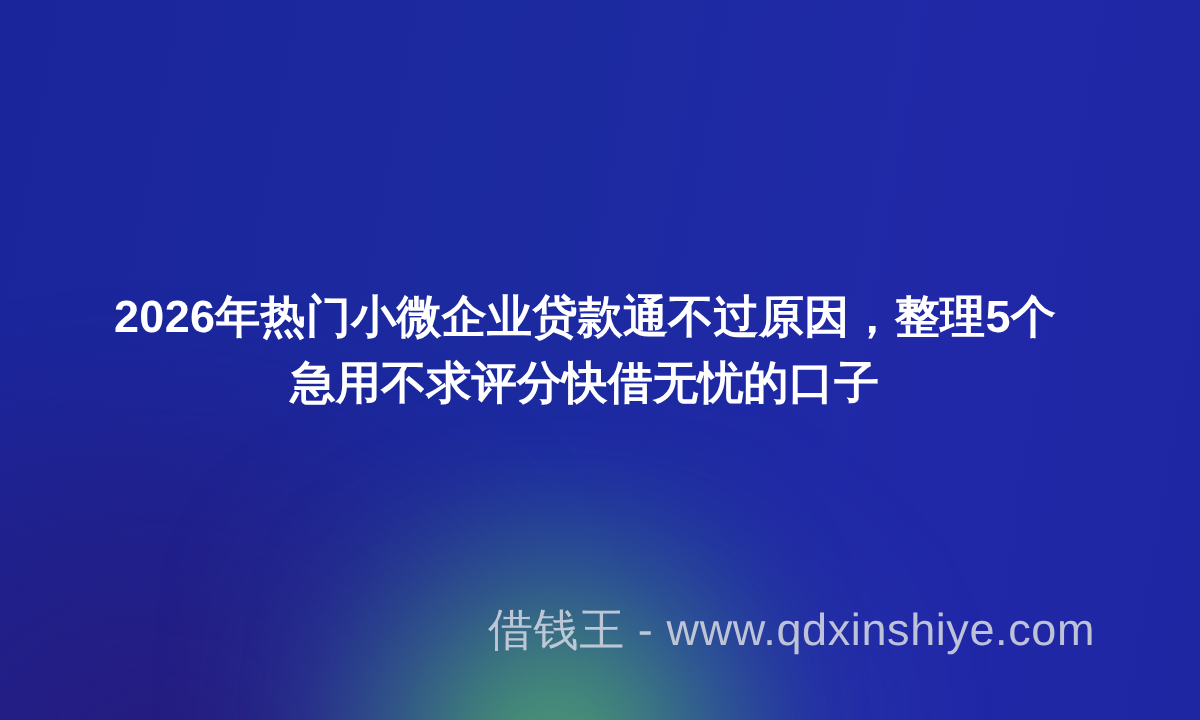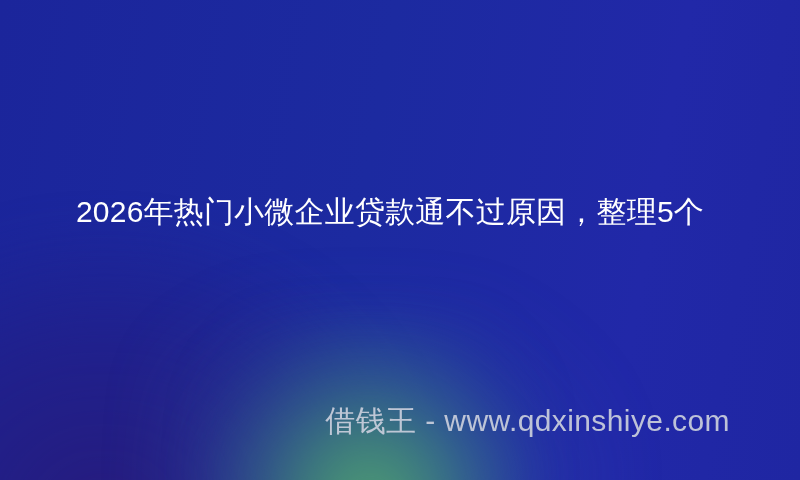--- a/index.html
+++ b/index.html
@@ -72,21 +72,21 @@
   .headline {
     position: absolute;
     left: 0;
     top: 190px;
     width: 780px;
     text-align: center;
     color: #ffffff;
     font-size: 30px;
     line-height: 44px;
     letter-spacing: 0.2px;
-    font-weight: 400;
+    font-weight: 700;
     white-space: nowrap;
   }
   .headline .line {
     display: block;
   }
 
   
   .watermark {
     position: absolute;
     right: 70px;
@@ -105,17 +105,18 @@
 
 <div id="banner">
 
   <div class="bg-base"></div>
   <div class="bg-violet"></div>
   <div class="bg-haze"></div>
   <div class="bg-green"></div>
 
   <div class="headline">
     <span class="line">2026年热门小微企业贷款通不过原因，整理5个</span>
+    <span class="line">急用不求评分快借无忧的口子</span>
   </div>
 
   <div class="watermark">借钱王 - www.qdxinshiye.com</div>
 
 </div>
 
 </body></html>

